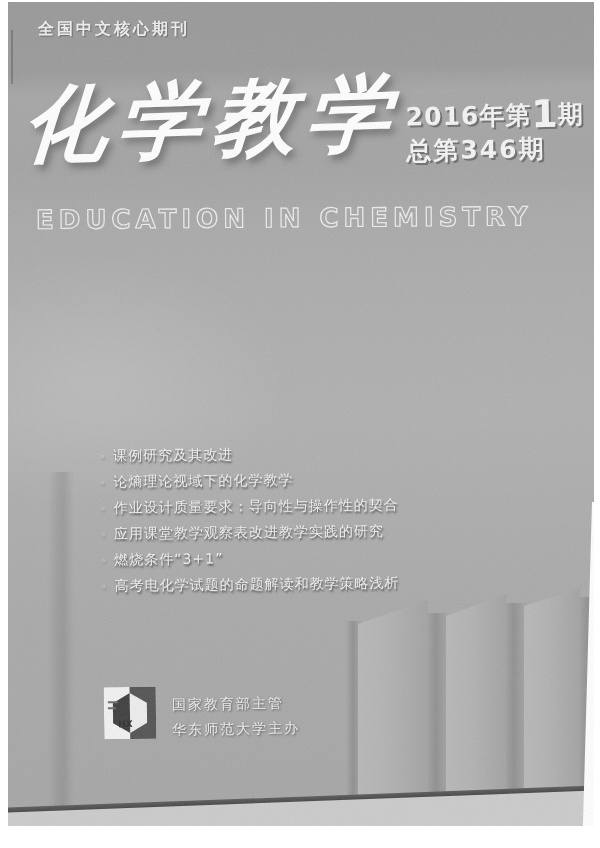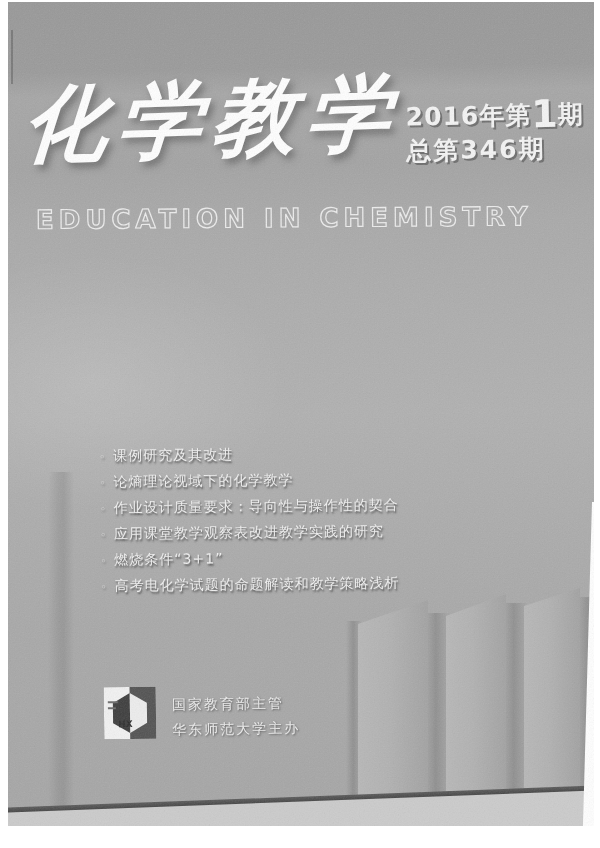--- a/index.html
+++ b/index.html
@@ -127,20 +127,21 @@
       <div class="gap g0"></div>
       <div class="gap g1"></div>
       <div class="gap g2"></div>
       <div class="gap g3"></div>
       <div class="pillar p1"></div>
       <div class="pillar p2"></div>
       <div class="pillar p3"></div>
 
     </div>
 
+    <div class="top-label">全国中文核心期刊</div>
 
     <div class="title-zh">化学教学</div>
 
     <div class="issue">
       <div class="line1">
         <span>2016年第</span><span class="big-num">1</span><span>期</span>
       </div>
       <div class="line2">总第346期</div>
     </div>
 

